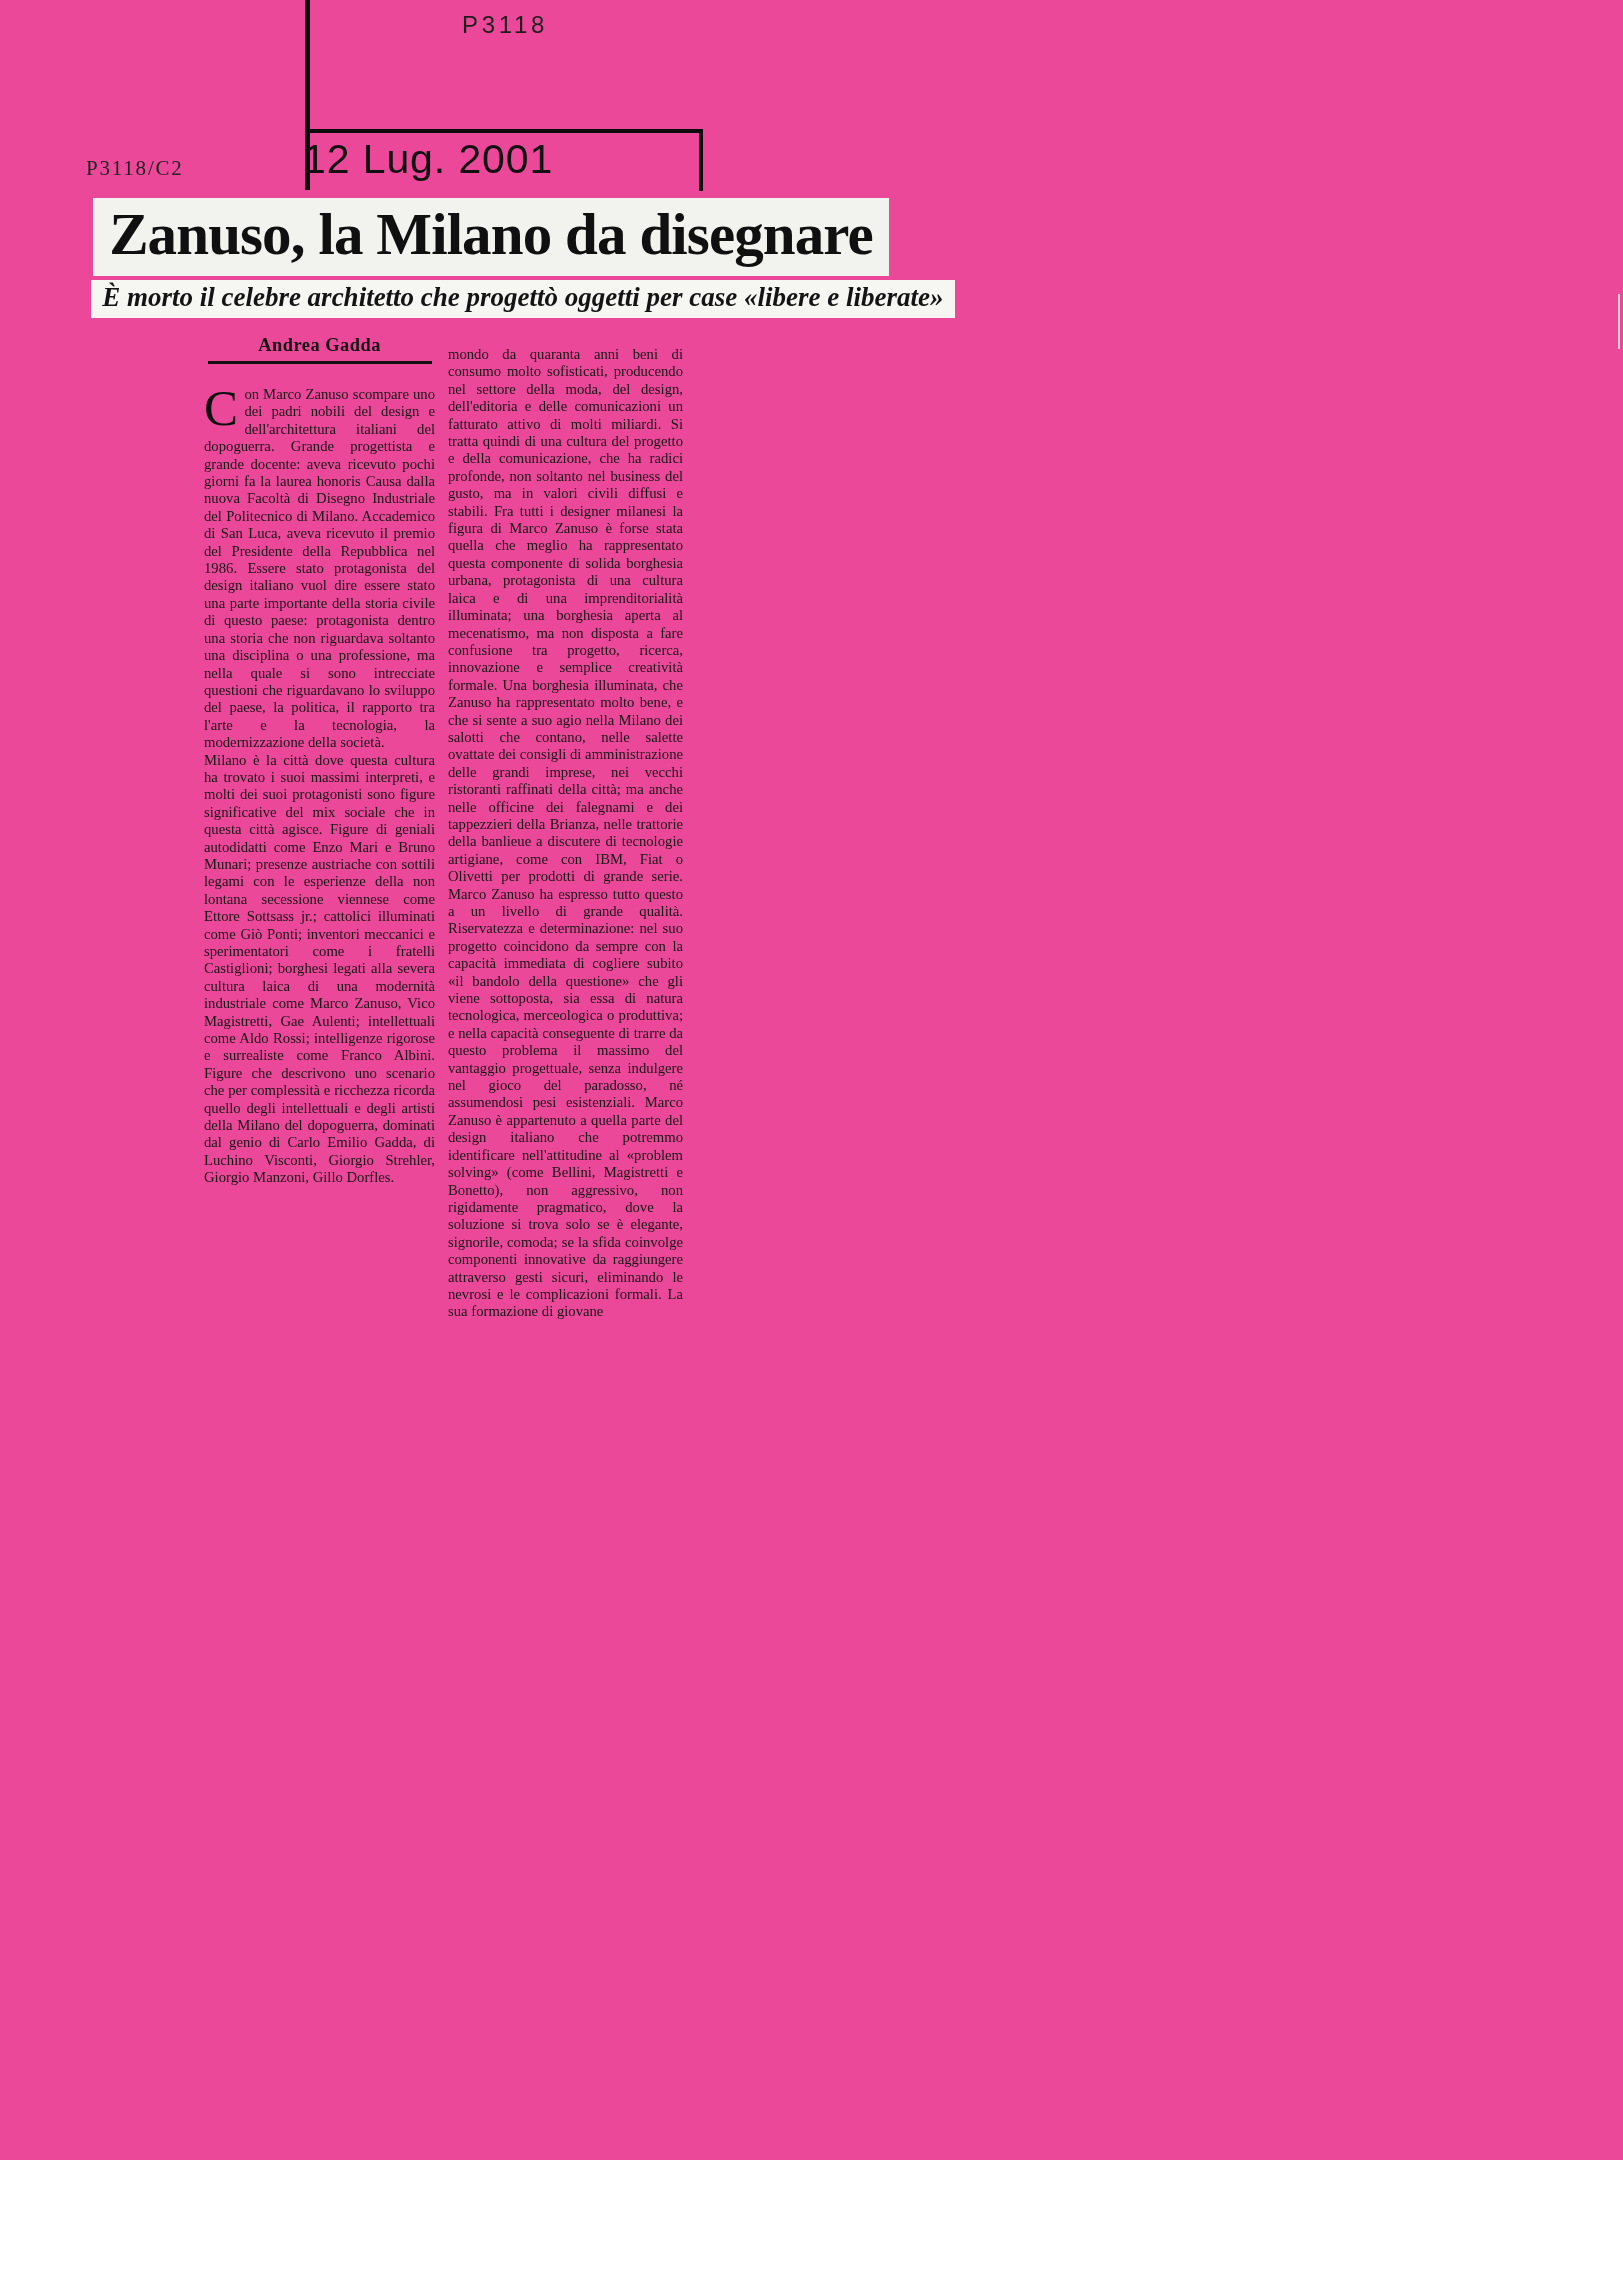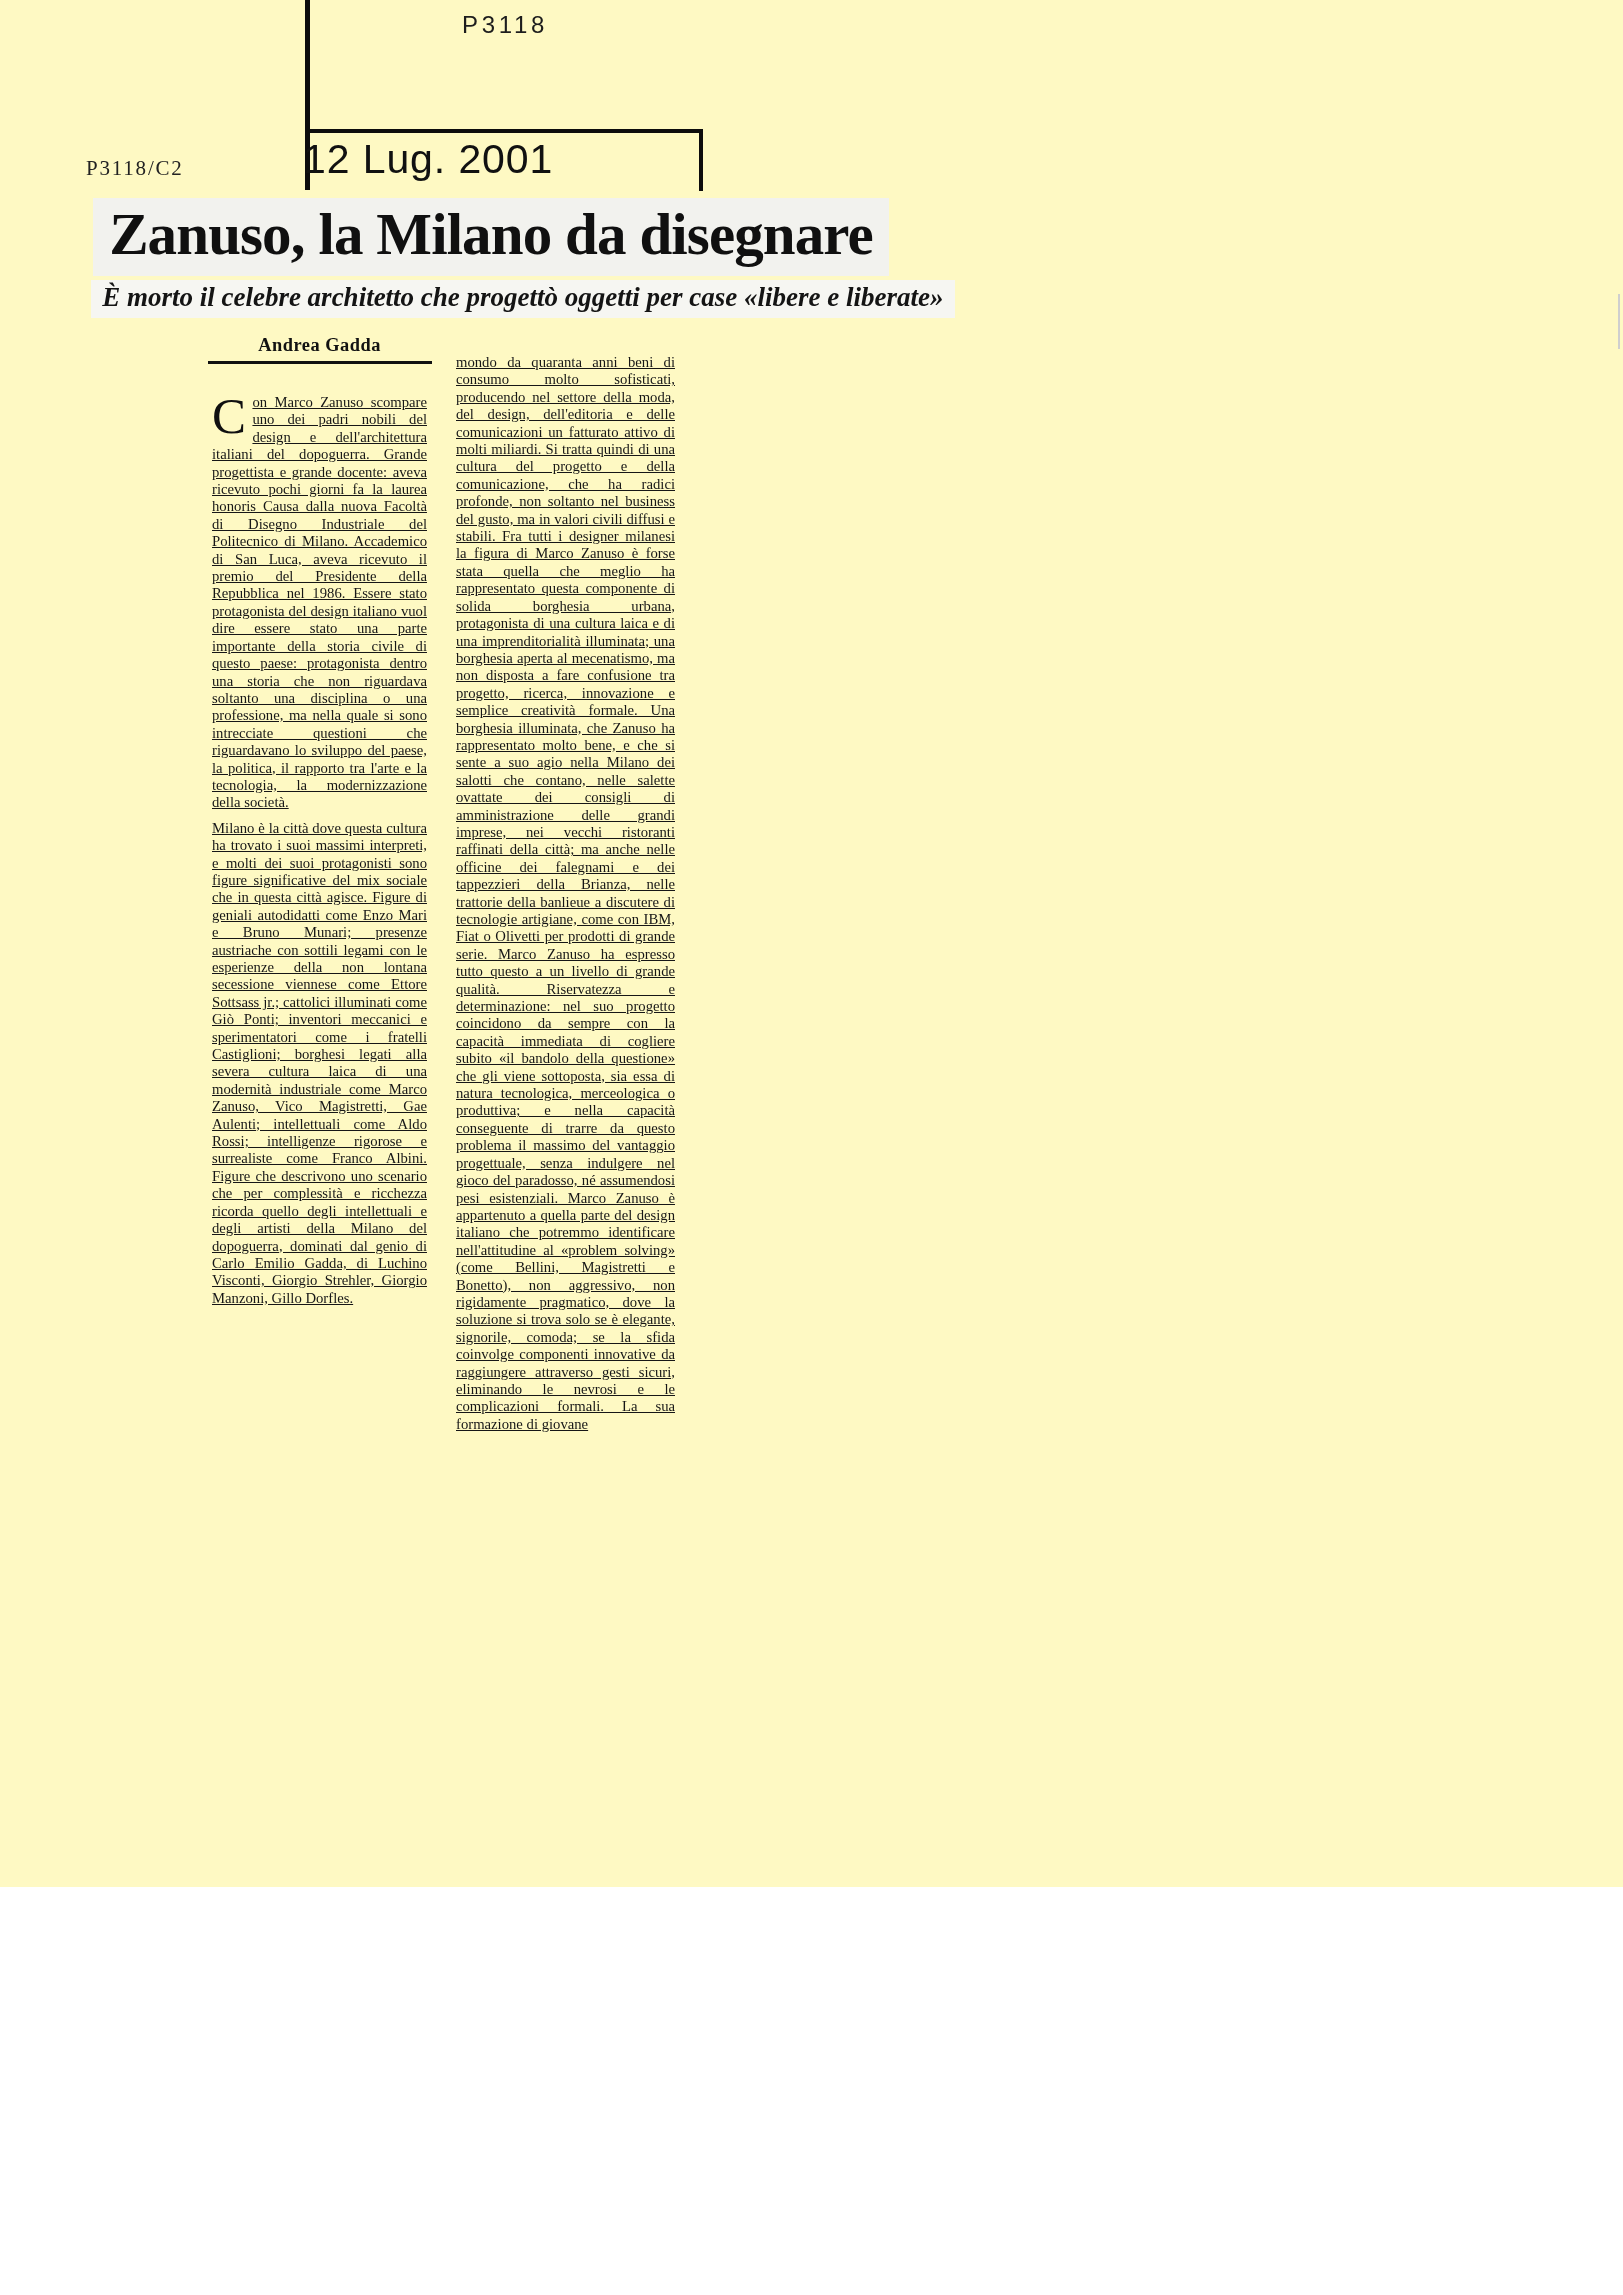--- a/index.html
+++ b/index.html
@@ -1,22 +1,22 @@
 <!DOCTYPE html>
 <html lang="it" style="font-size:14.7px"><head>
 <meta charset="utf-8">
 <style>
   * { margin:0; padding:0; box-sizing:border-box; }
   html, body { background:#ffffff; }
   body { font-family:"Liberation Serif", serif; color:#151515; }
 
   .page {
     position:relative;
-    width:1624px; height:1887px;
-    background:#fef9c3;
+    width:1624px; height:2160px;
+    background:#ec4899;
     overflow:hidden;
   }
 
   
   .rule-v { position:absolute; background:#0c0c0c; }
   .rule-left  { left:305px; top:0;     width:4.6px; height:190px; }
   .rule-right { left:699px; top:129px; width:3.7px; height:62px;  }
   .rule-h { position:absolute; left:305px; top:129px; width:398px; height:3.7px; background:#0c0c0c; }
 
   .code-top {
@@ -71,21 +71,21 @@
   
   .col {
     position:absolute;
     font-size:14.7px; line-height:17.4px;
     text-align:justify;
     color:#161616;
     hyphens:auto; -webkit-hyphens:auto;
   }
   .col-left  { left:204px; top:386px; width:231px; }
   .col-right { left:448px; top:346px; width:235px; }
-  .col p { margin:8px;text-decoration:underline; }
+  .col p { margin:0; }
 
   .dropcap {
     float:left;
     font-size:51px; line-height:41px;
     padding:1.8px 6.4px 0 0;
     color:#101010;
   }
 
   .scan-edge { position:absolute; right:3.7px; top:294px; width:2.8px; height:55px; background:#cfcfcf; }
 </style>

